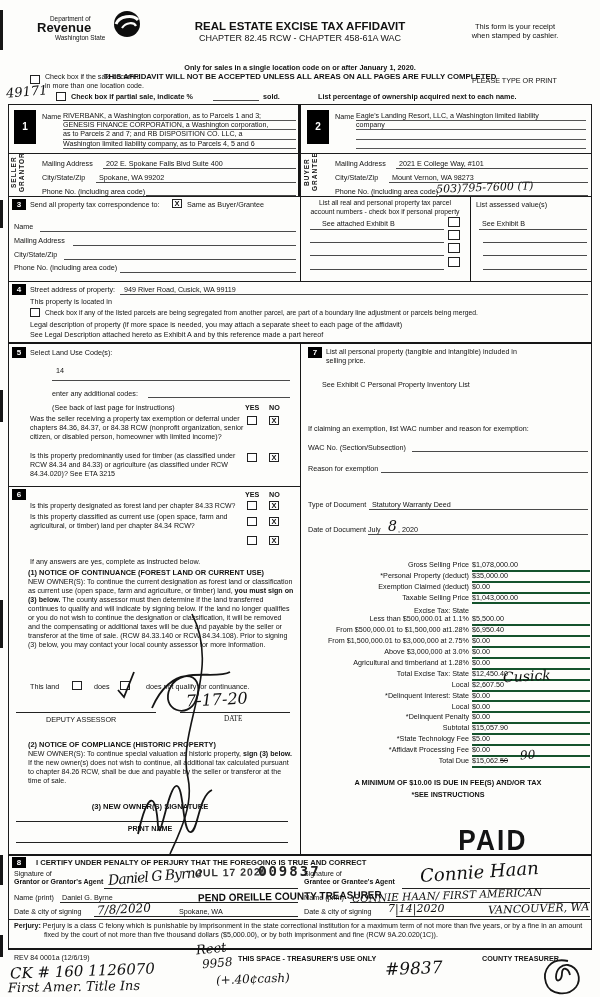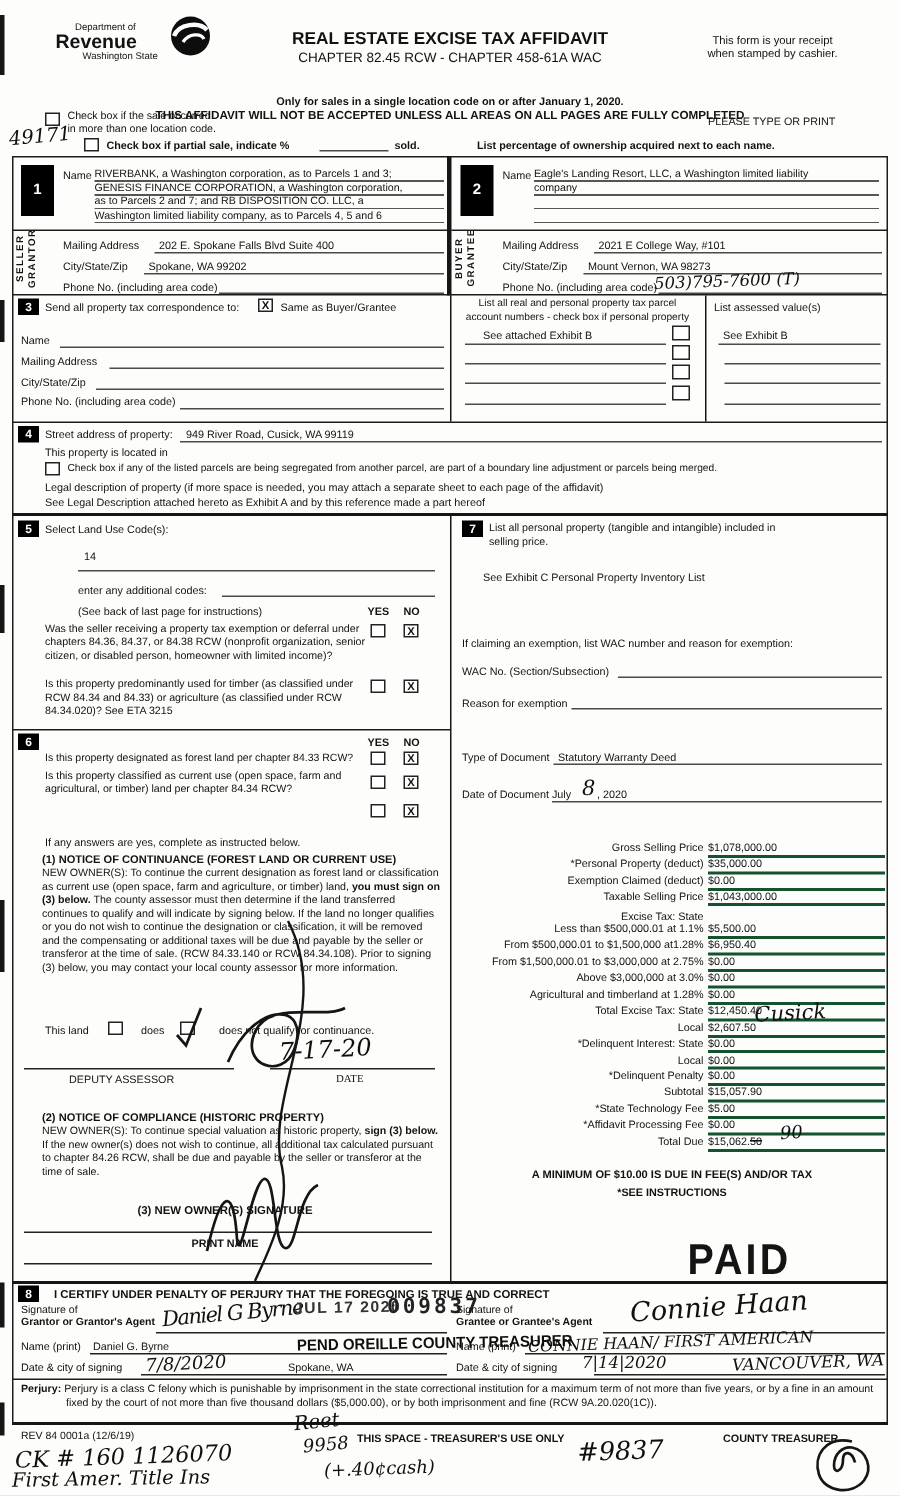--- a/index.html
+++ b/index.html
@@ -352,21 +352,21 @@
 
   <div class="t" style="left:14px;top:893px;">Name (print)</div>
   <div class="t" style="left:62px;top:893px;">Daniel G. Byrne</div>
   <div class="ln" style="left:60px;top:902px;width:238px;border-color:#222;"></div>
   <div class="t" style="left:304px;top:893px;">Name (print)</div>
   <div class="hw" style="left:352px;top:889px;font-size:10.5px;transform:rotate(-2deg);">CONNIE HAAN/ FIRST AMERICAN</div>
   <div class="ln" style="left:350px;top:902px;width:240px;border-color:#222;"></div>
 
   <div class="t" style="left:14px;top:907px;">Date &amp; city of signing</div>
   <div class="hw" style="left:97px;top:902px;font-size:12px;transform:rotate(-3deg);">7/8/2020</div>
-  <div class="t" style="left:192px;top:907px;">Spokane, WA</div>
+  <div class="t" style="left:179px;top:907px;">Spokane, WA</div>
   <div class="ln" style="left:94px;top:916px;width:204px;border-color:#222;"></div>
   <div class="t" style="left:304px;top:907px;">Date &amp; city of signing</div>
   <div class="hw" style="left:388px;top:902px;font-size:11px;">7|14|2020</div>
   <div class="hw" style="left:488px;top:902px;font-size:11px;transform:rotate(-2deg);">VANCOUVER, WA</div>
   <div class="ln" style="left:396px;top:916px;width:194px;border-color:#222;"></div>
 
   <div class="stamp pre c" style="left:198px;top:891px;width:145px;font-size:10px;line-height:1.15;transform:rotate(-1deg) scaleY(1.05);color:#0e0e0e;">PEND OREILLE
 COUNTY TREASURER</div>
 
   <div class="ln" style="left:8px;top:919px;width:584px;border-color:#1c1c1c;"></div>

